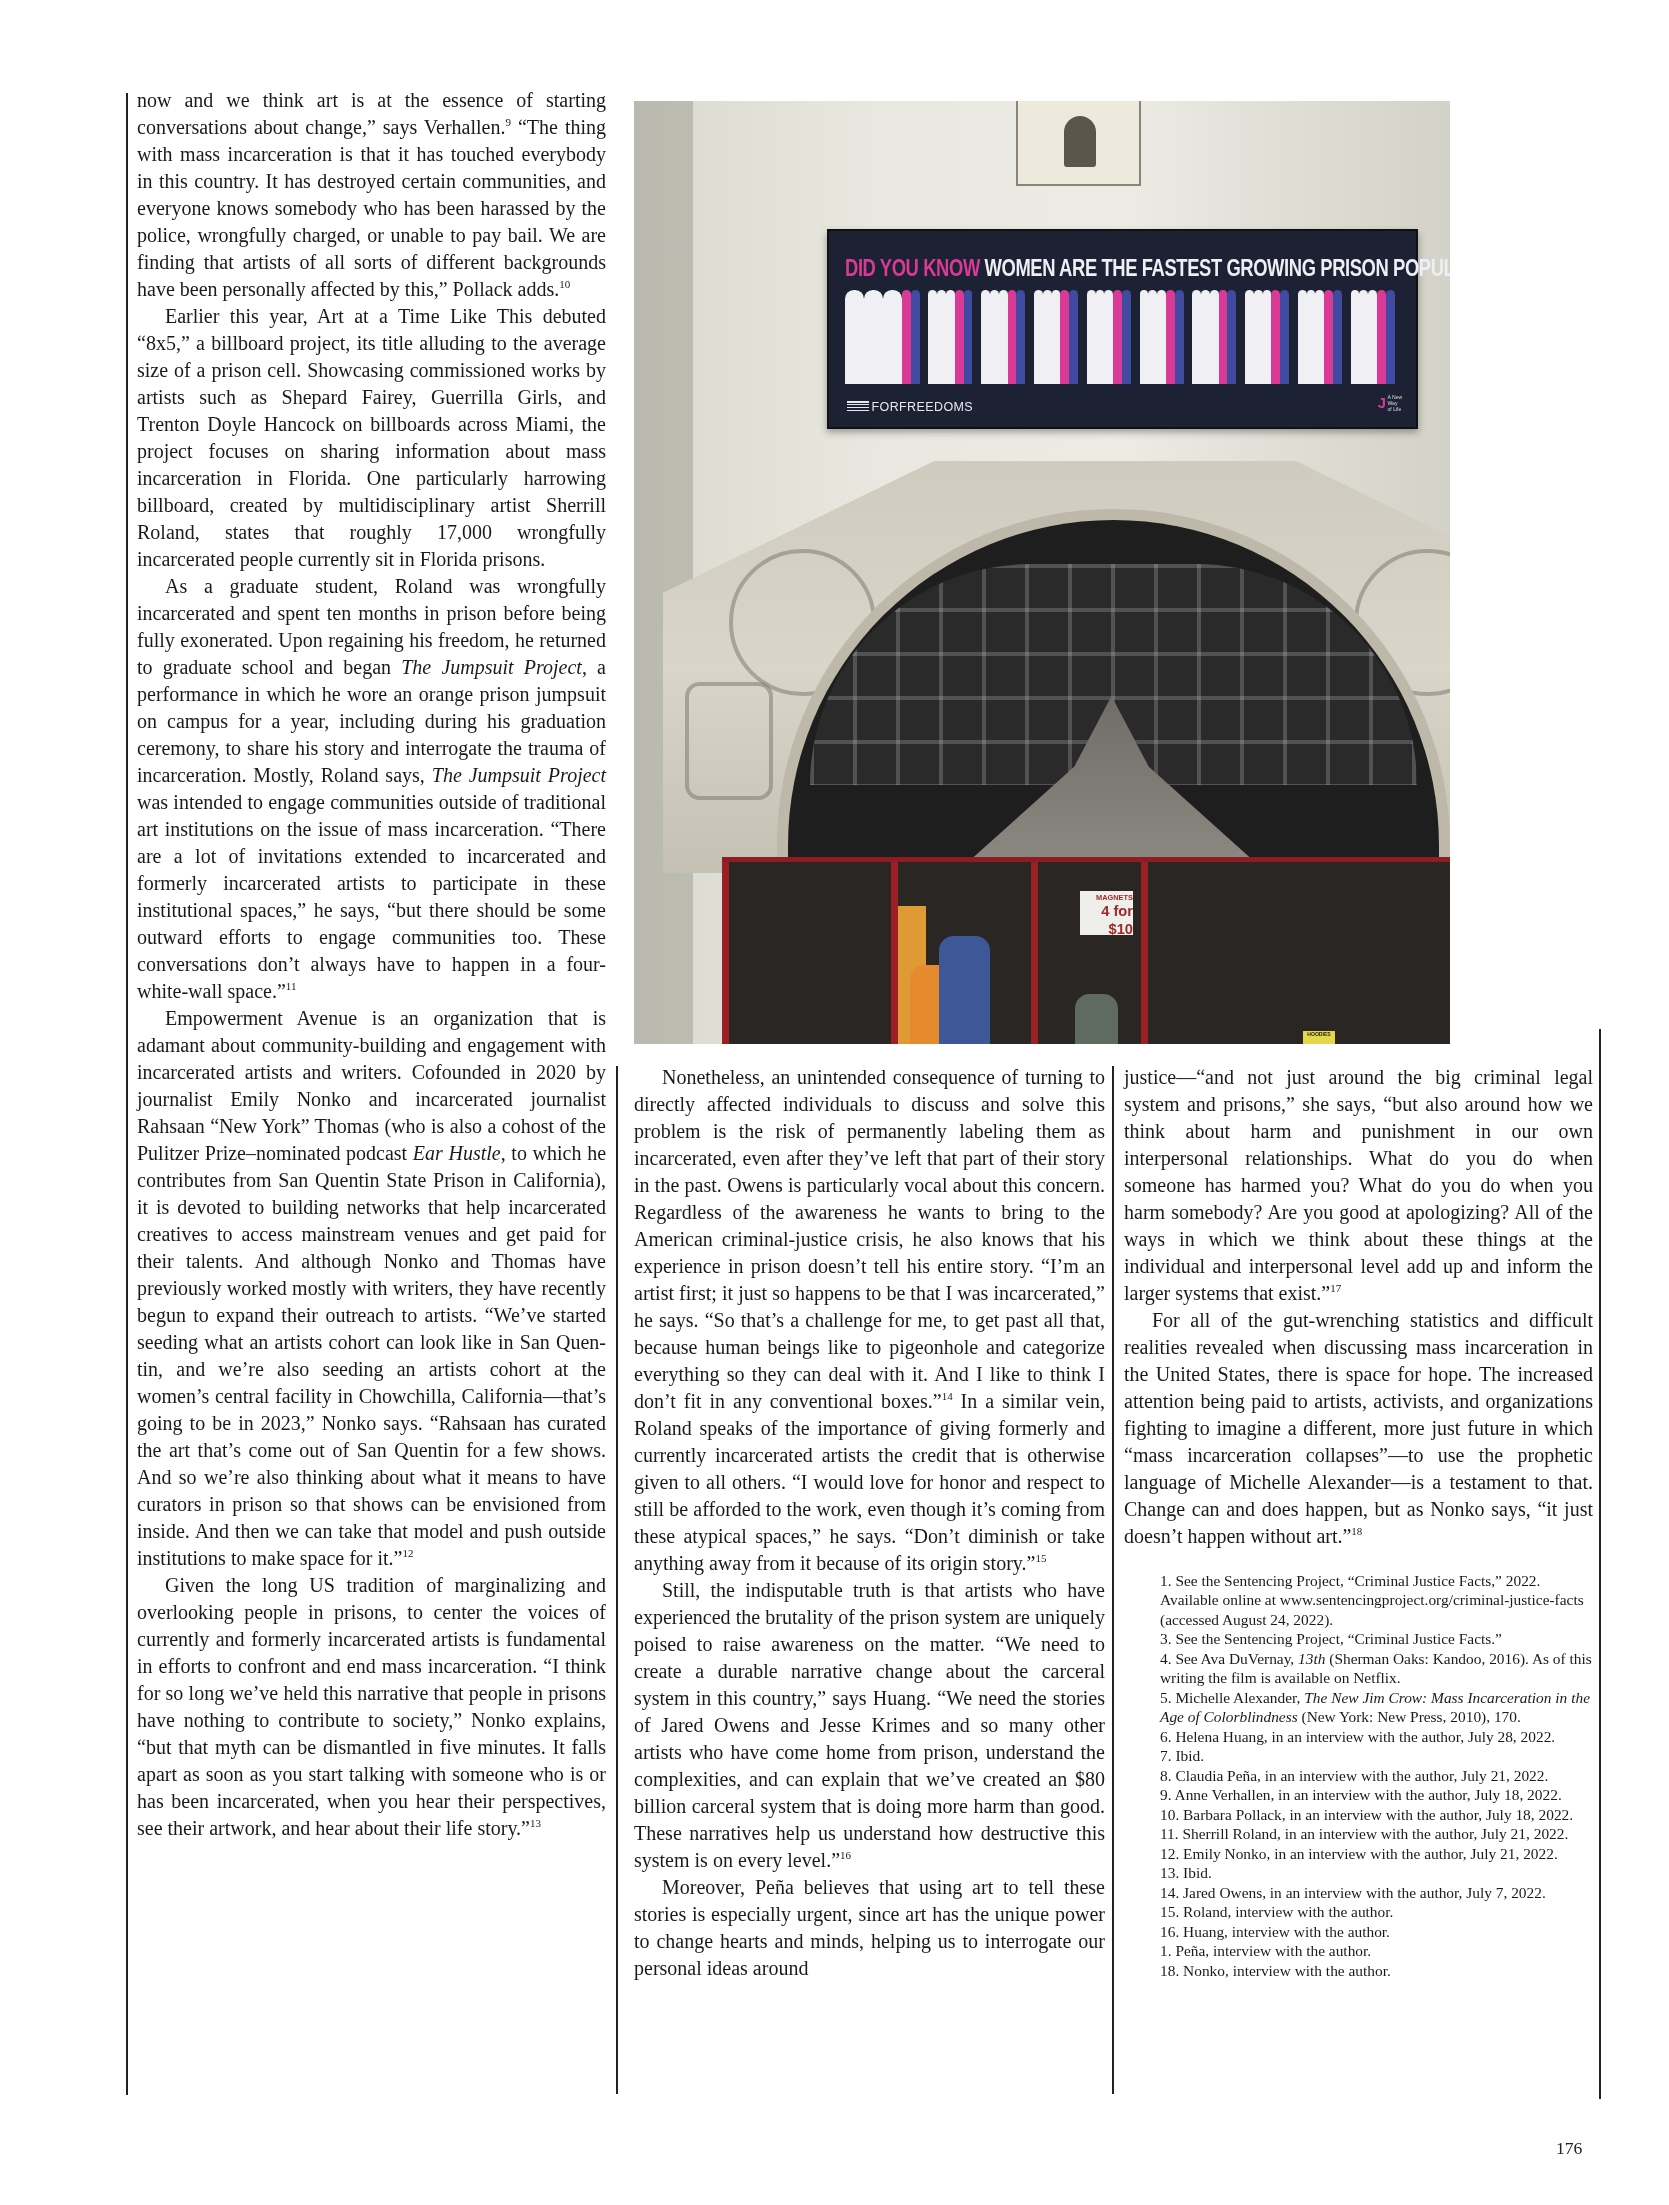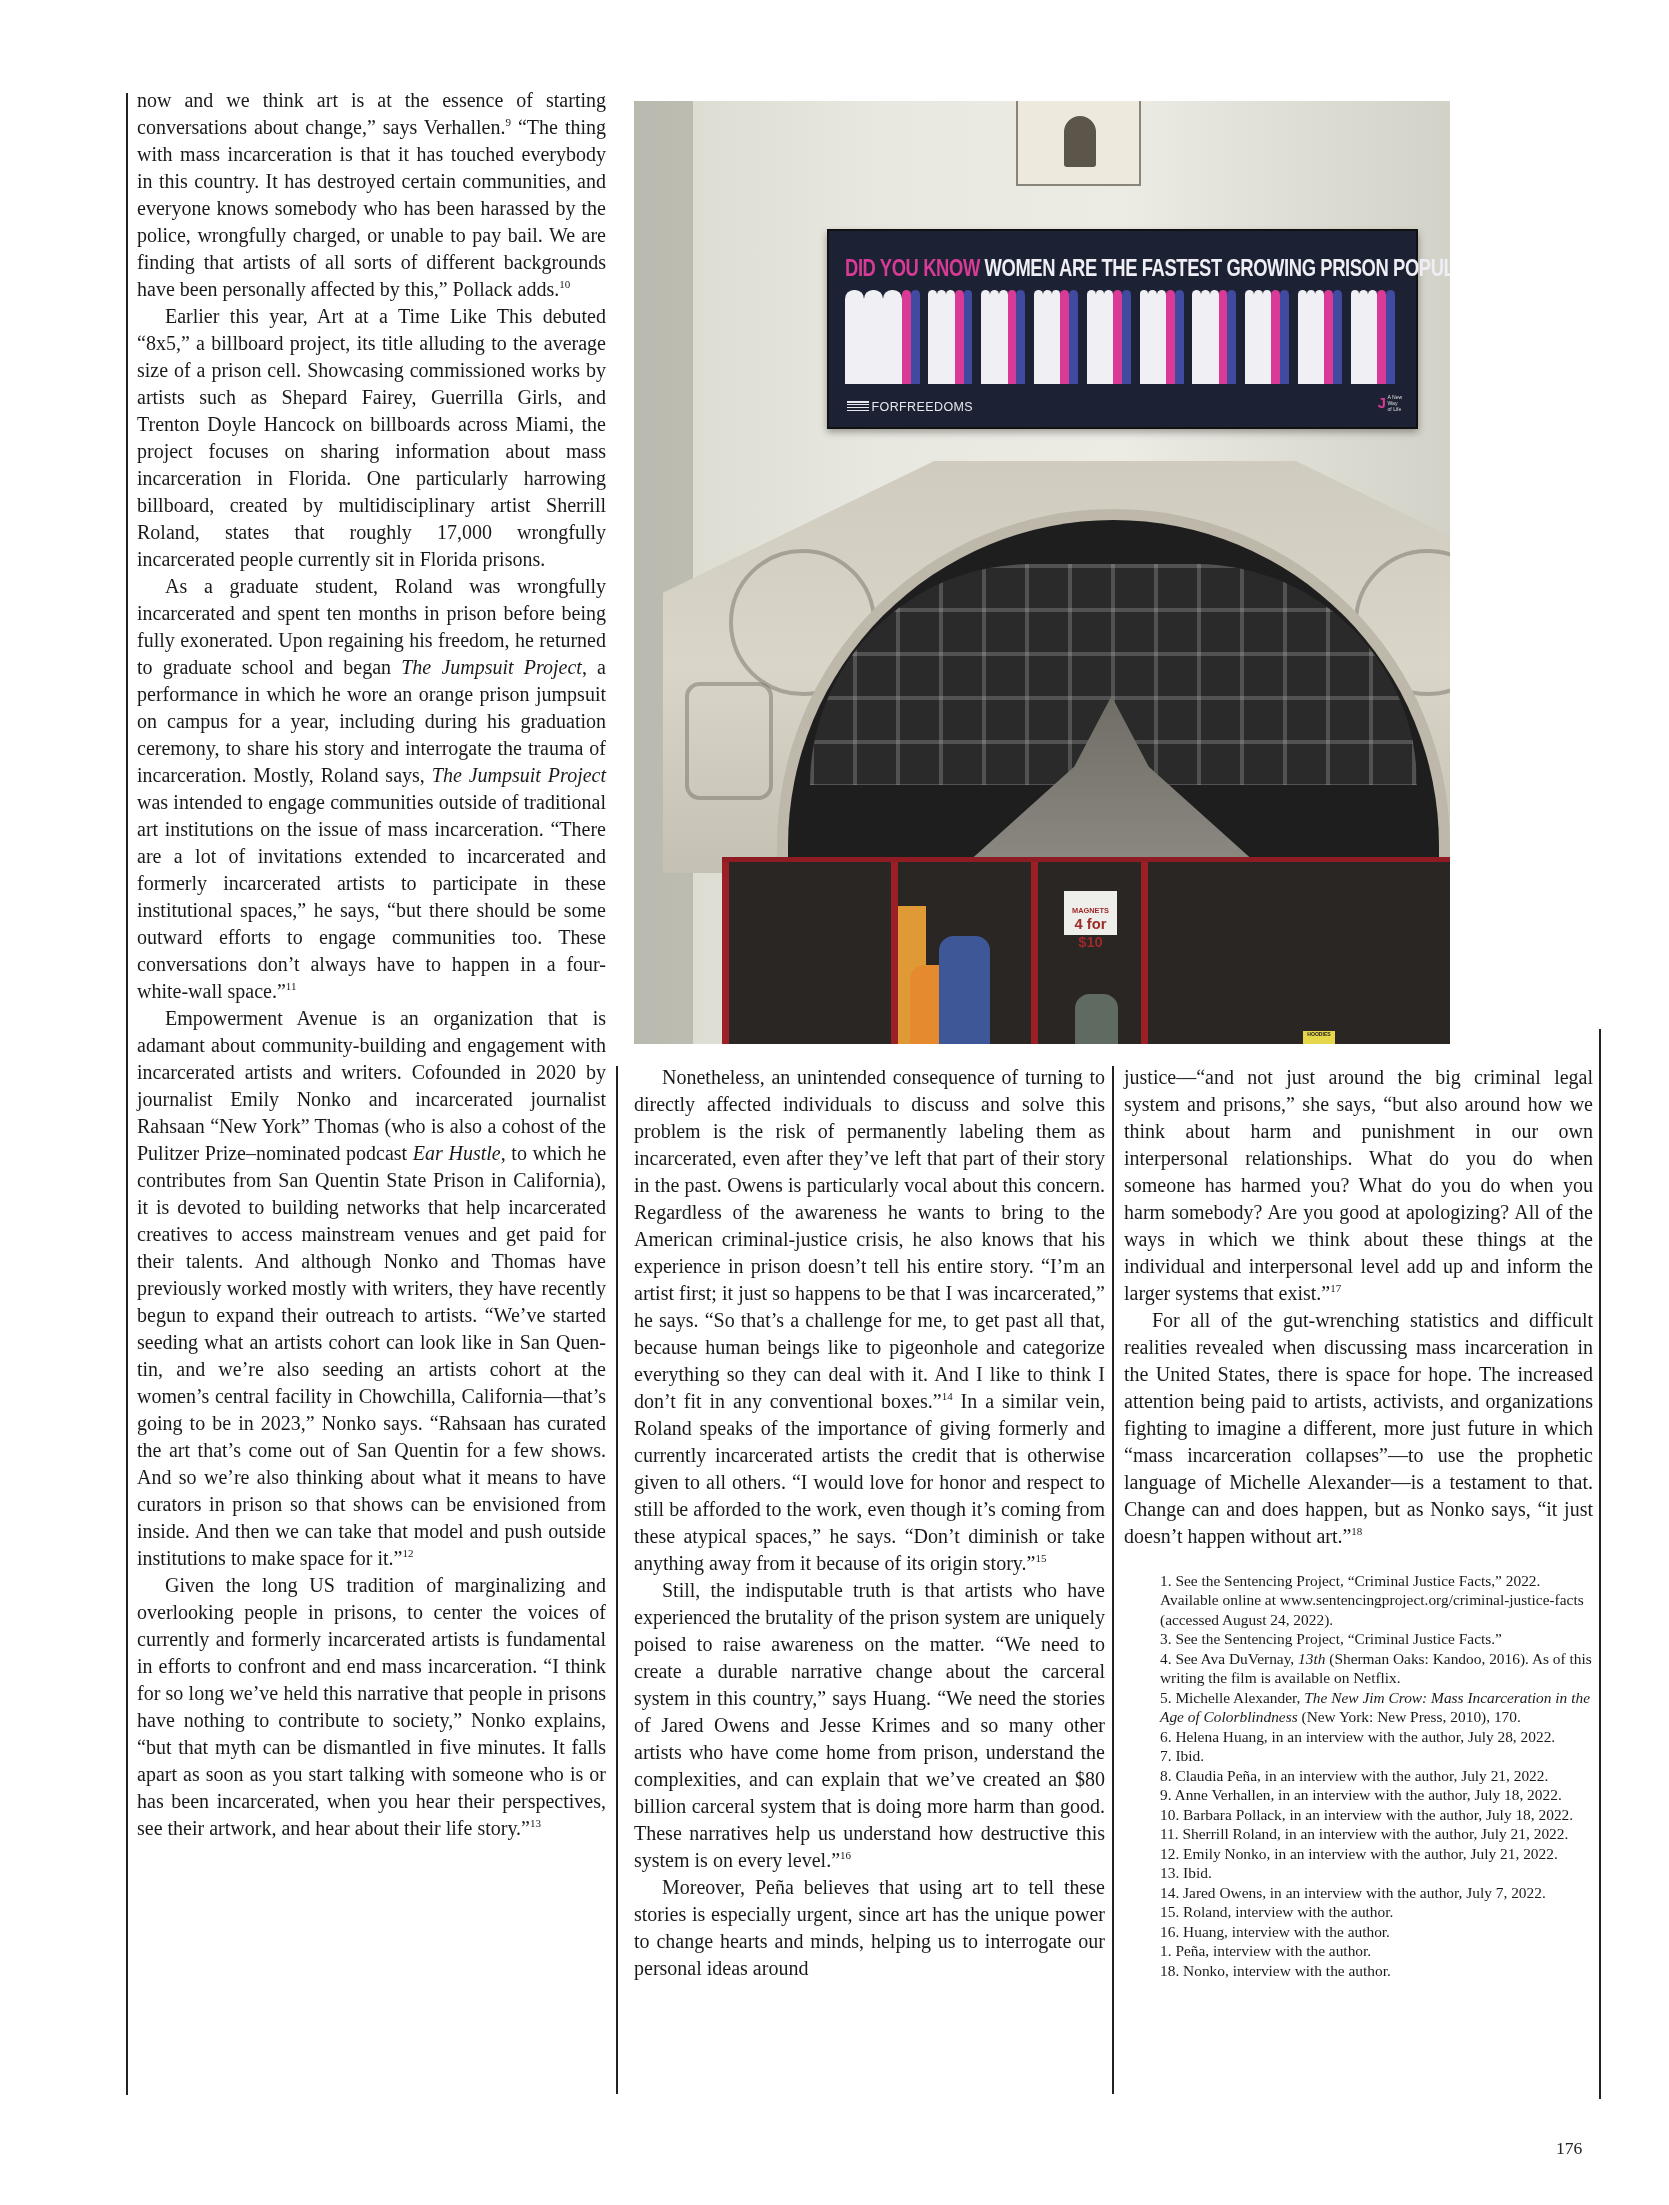--- a/index.html
+++ b/index.html
@@ -86,23 +86,23 @@
     position: absolute; left: 169px; top: 176px; width: 309px; height: 176px;
     background: linear-gradient(180deg, #6f6d66, #8c8a82);
     clip-path: polygon(50% 0, 62% 40%, 100% 100%, 0 100%, 38% 40%);
   }
   #storefront {
     position: absolute; left: 88px; top: 756px; width: 735px; height: 188px;
     background: #2a2623; border-top: 5.9px solid #8f1c22;
   }
   .storefront-frame { position: absolute; top: 0; bottom: 0; width: 7.4px; background: #9c1f26; }
   #magnets-sign {
-    position: absolute; left: 342px; top: 29px; width: 53px; height: 44px; background: #eeeeea;
-    font-family: "Liberation Sans", "DejaVu Sans", sans-serif; font-weight: bold; text-align: center; color: #9c2a2a;
-    font-size: 7.4px; line-height: 10.3px; padding-top: 15px;
+    position: absolute; left: 358px; top: 29px; width: 53px; height: 44px; background: #eeeeea;
+    font-family: "Liberation Sans", "DejaVu Sans", sans-serif; font-weight: bold; text-align: right; color: #9c2a2a;
+    font-size: 7.4px; line-height: 10.3px; padding-top: 2px;
   }
   #magnets-sign .price { font-size: 14.7px; line-height: 17.6px; }
   #price-99 {
     position: absolute; left: 221px; top: 112px; width: 28px; height: 20.6px; background: #efe9dc;
     font-family: "Liberation Sans", sans-serif; font-weight: bold; color: #9c2a2a; font-size: 10.3px; text-align: center; line-height: 20.6px;
   }
   #hoodies-tag {
     position: absolute; left: 581px; top: 169px; width: 32px; height: 14.7px; background: #e6d64a;
     font-family: "Liberation Sans", sans-serif; font-size: 5.1px; font-weight: bold; text-align: center; line-height: 7.4px; color: #222;
   }

